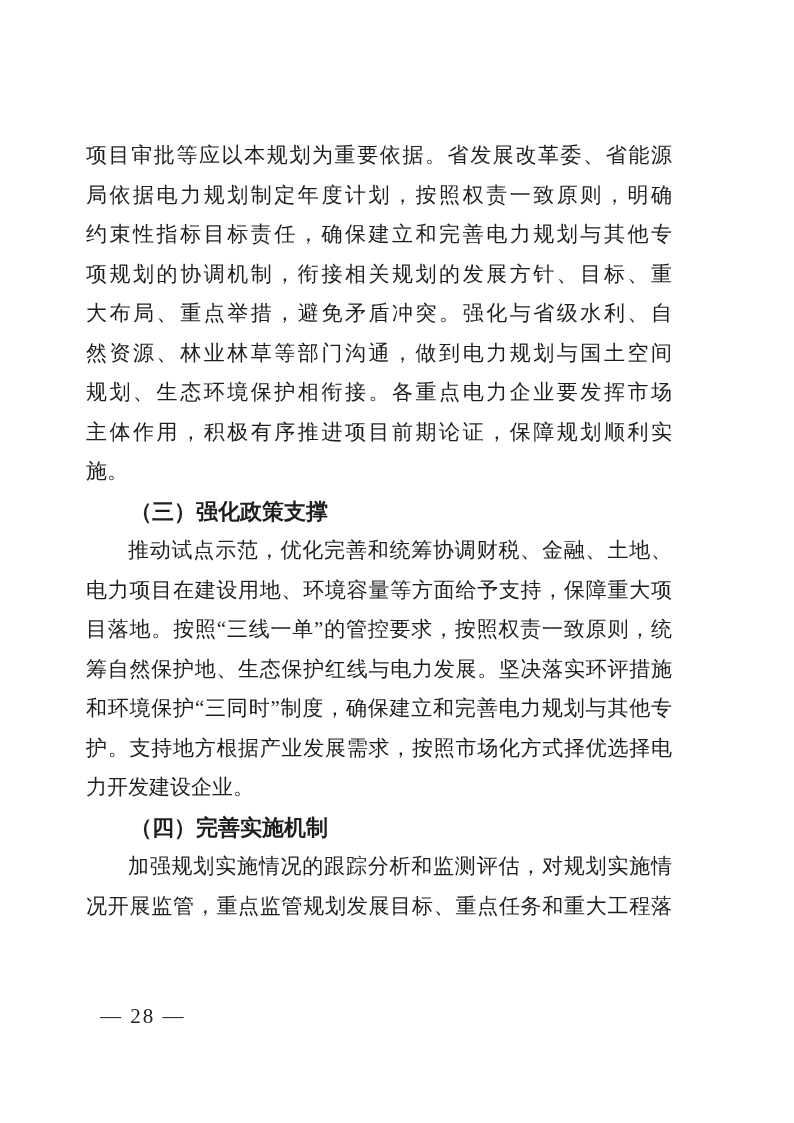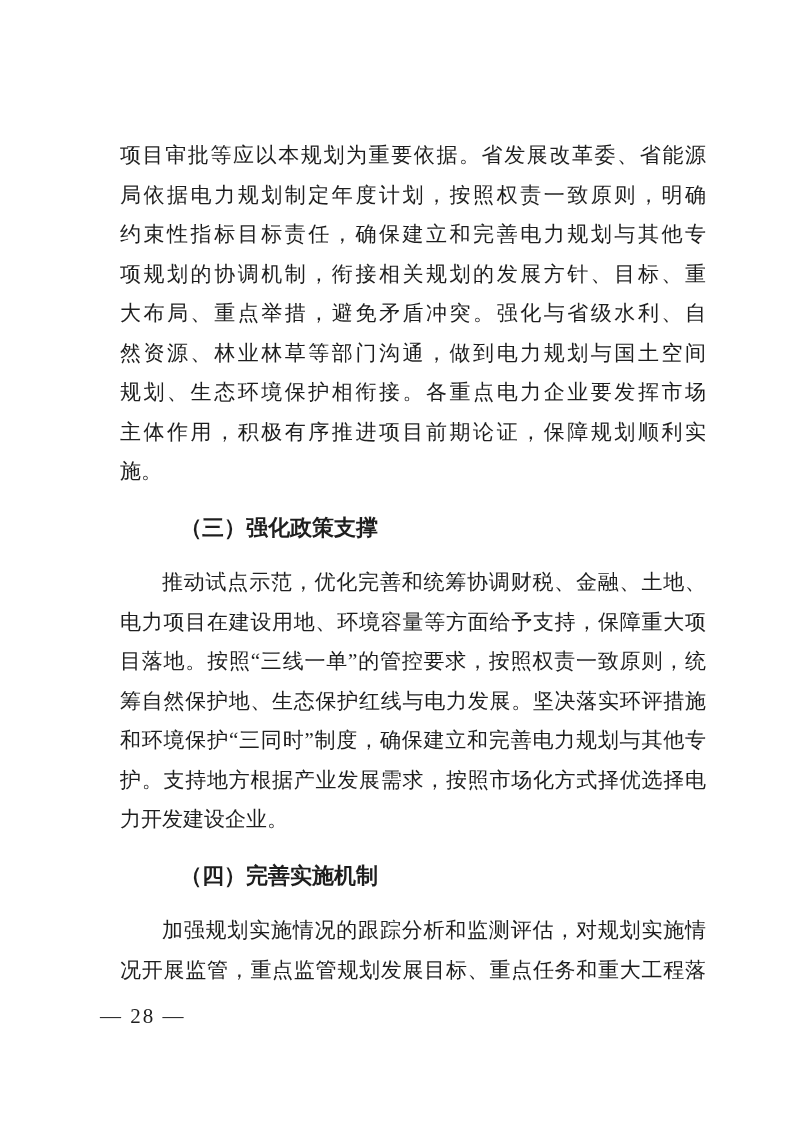--- a/index.html
+++ b/index.html
@@ -11,21 +11,21 @@
     position: relative;
     width: 794px;
     height: 1123px;
     background: #ffffff;
     overflow: hidden;
     font-family: "Liberation Serif", serif;
     color: #1e1e1e;
   }
   .content {
     position: absolute;
-    left: 120px;
+    left: 86px;
     top: 136px;
     width: 586px;
   }
   .line {
     display: block;
     height: 39.5px;
     line-height: 39.5px;
     font-size: 21px;
     text-align: justify;
     text-align-last: justify;
@@ -39,21 +39,21 @@
     text-align: left;
     text-align-last: left;
   }
   .heading {
     display: block;
     height: 39.5px;
     line-height: 39.5px;
     font-size: 22px;
     font-weight: bold;
     text-indent: 2em;
-    margin: 16px;
+    margin: 0;
     text-align: left;
   }
   .footer {
     position: absolute;
     left: 100px;
     top: 1001px;
     font-size: 21px;
     line-height: 30px;
     color: #1e1e1e;
     letter-spacing: 2px;

